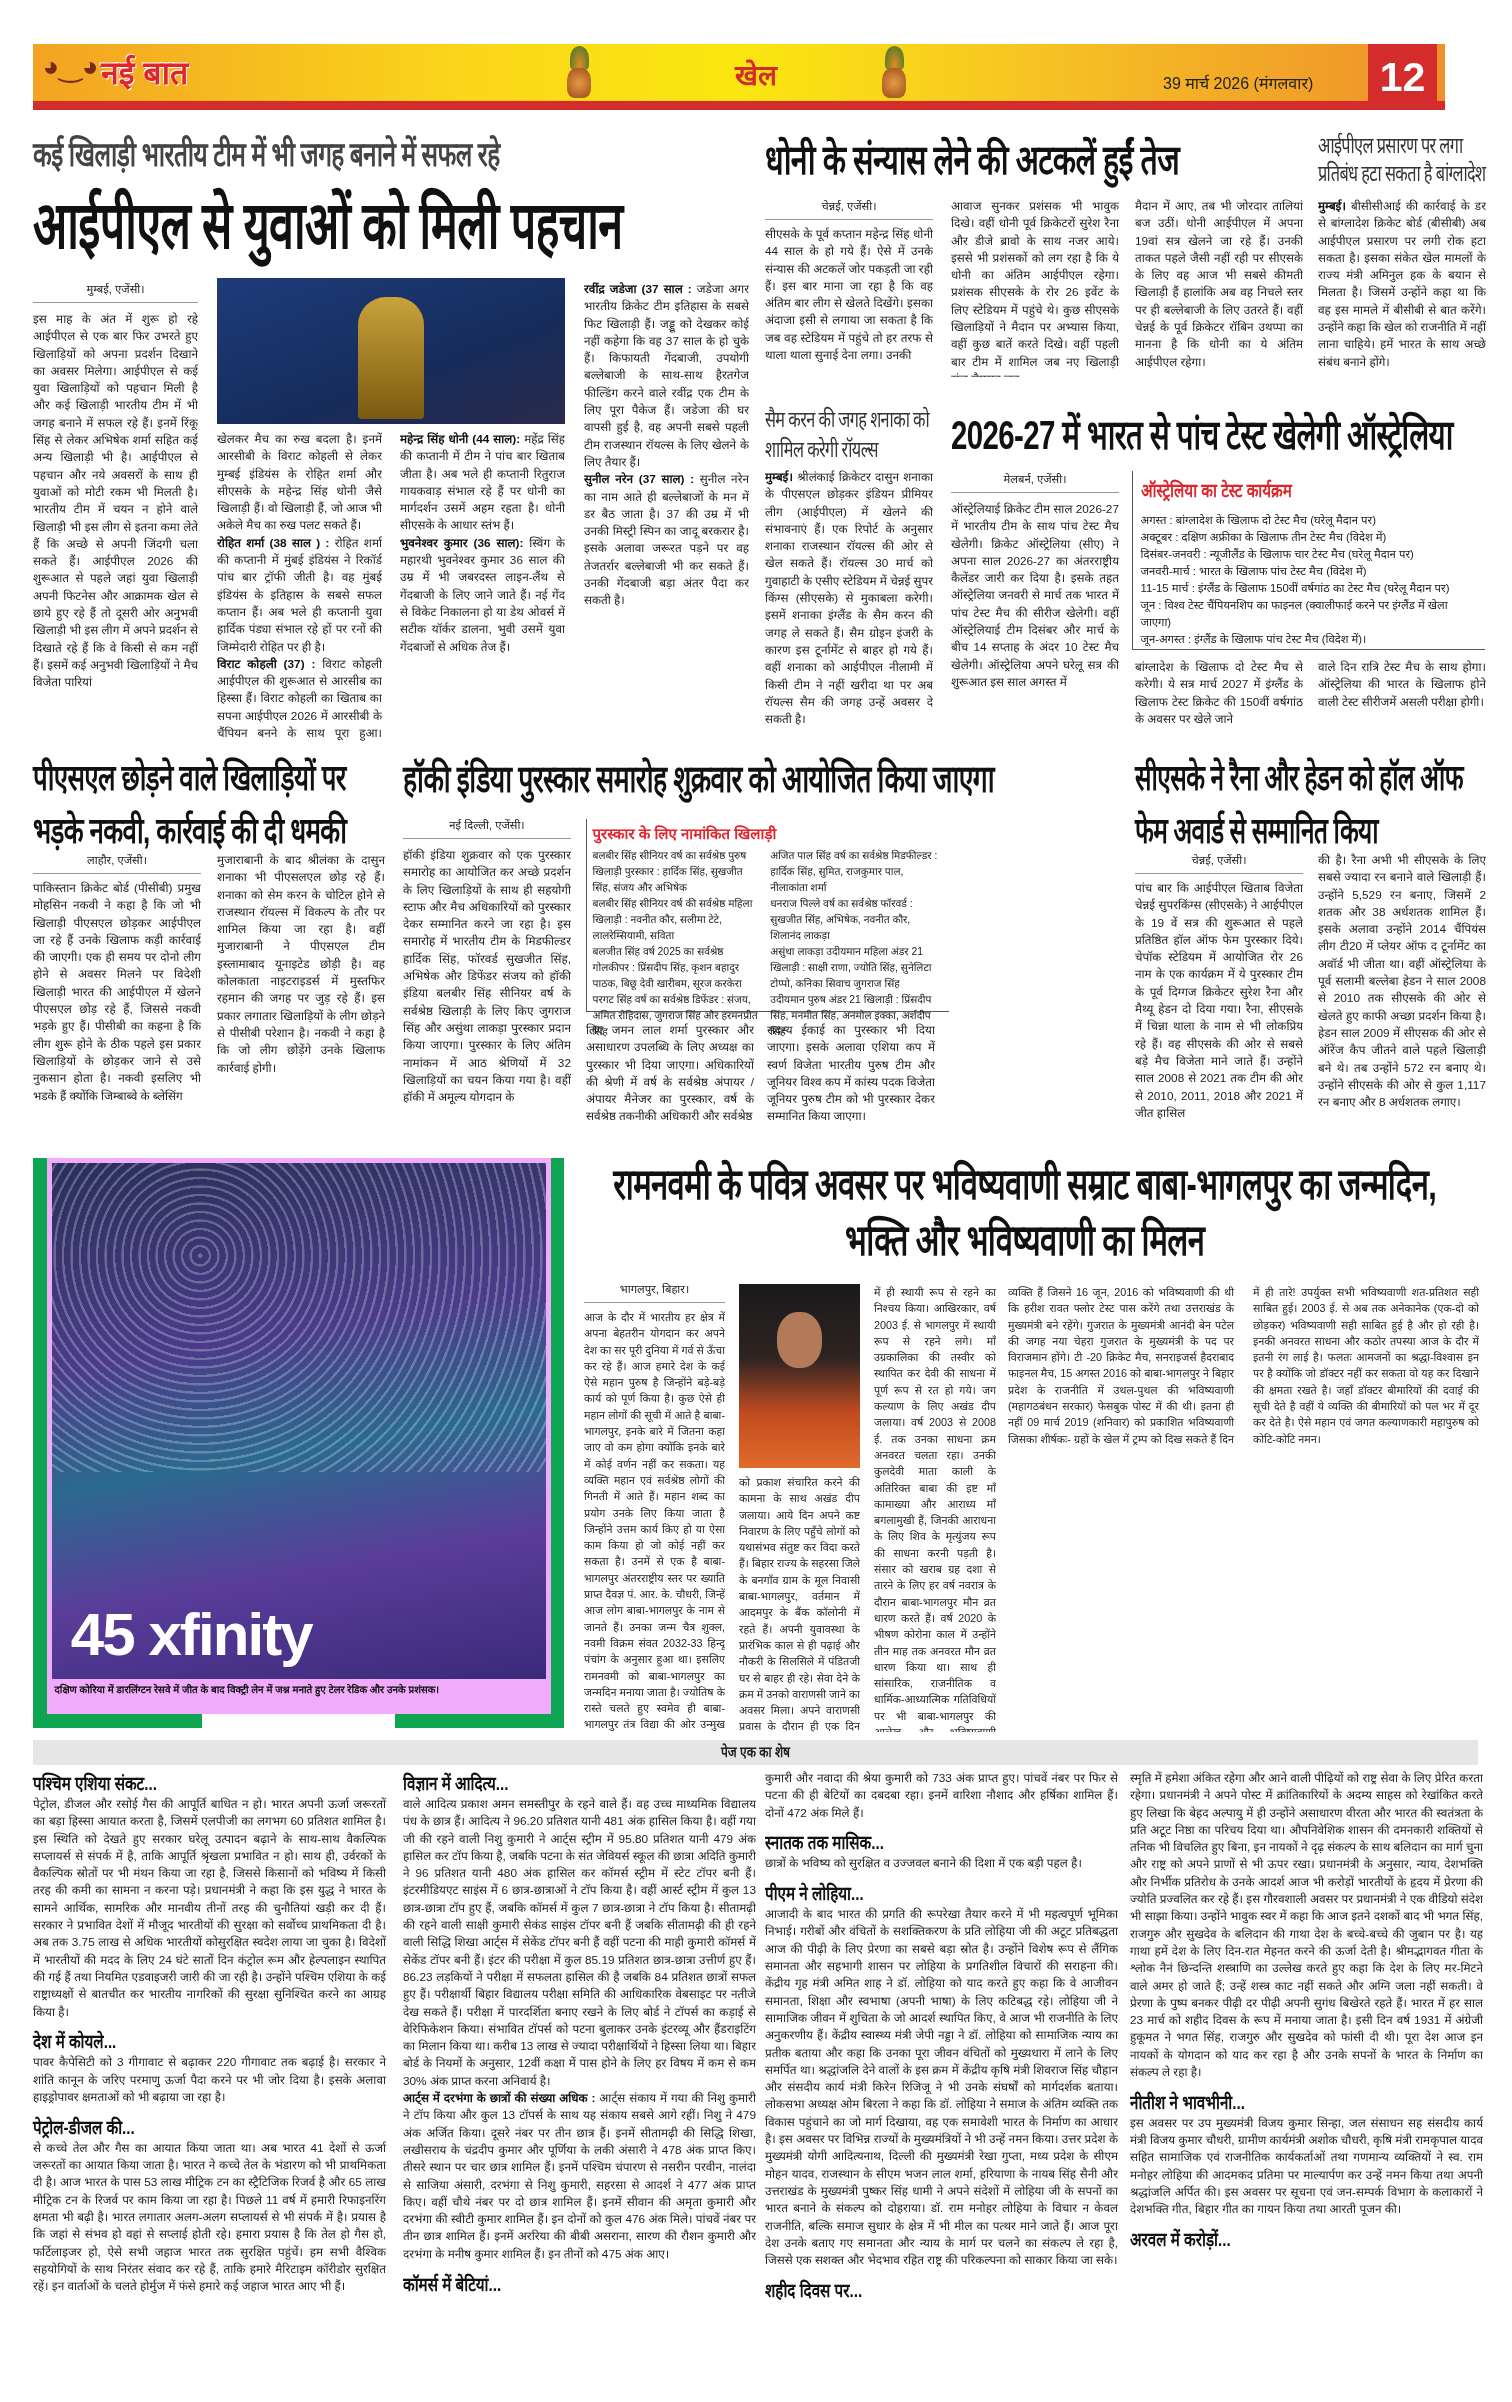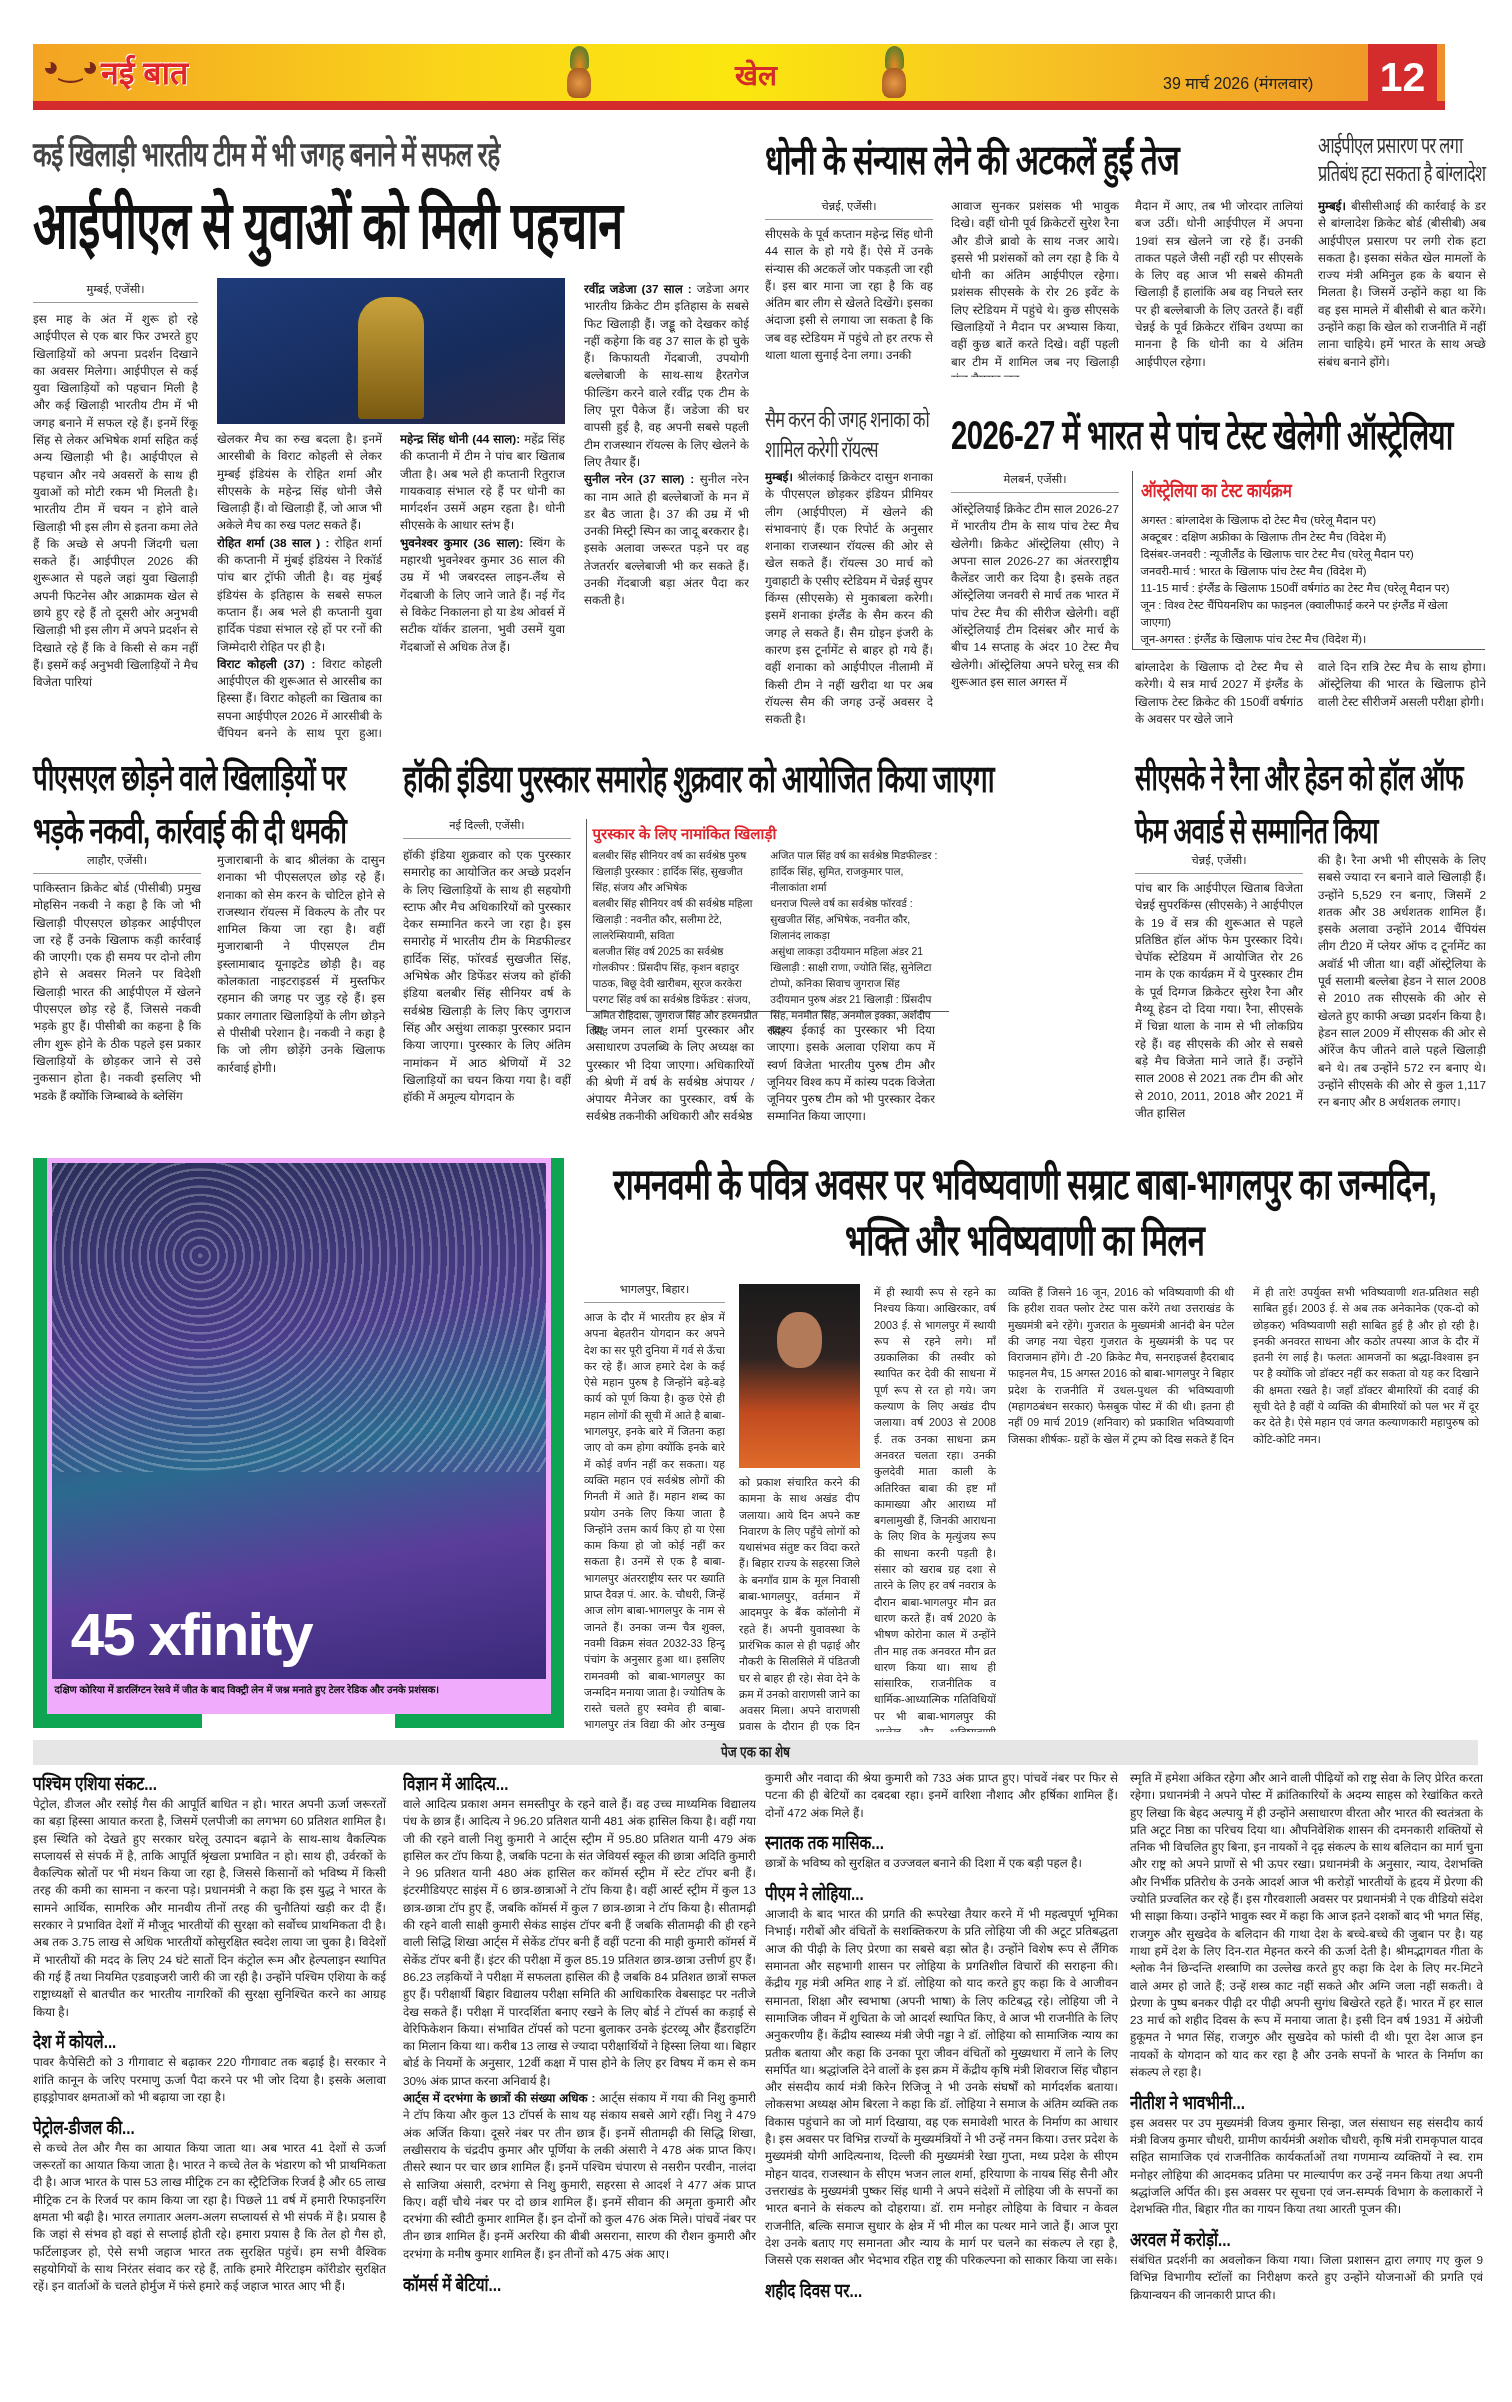--- a/index.html
+++ b/index.html
@@ -176,15 +176,14 @@
   <div class="subhead" style="margin-top:7.5px">पीएम ने लोहिया...</div>
   <div class="col">आजादी के बाद भारत की प्रगति की रूपरेखा तैयार करने में भी महत्वपूर्ण भूमिका निभाई। गरीबों और वंचितों के सशक्तिकरण के प्रति लोहिया जी की अटूट प्रतिबद्धता आज की पीढ़ी के लिए प्रेरणा का सबसे बड़ा स्रोत है। उन्होंने विशेष रूप से लैंगिक समानता और सहभागी शासन पर लोहिया के प्रगतिशील विचारों की सराहना की। केंद्रीय गृह मंत्री अमित शाह ने डॉ. लोहिया को याद करते हुए कहा कि वे आजीवन समानता, शिक्षा और स्वभाषा (अपनी भाषा) के लिए कटिबद्ध रहे। लोहिया जी ने सामाजिक जीवन में शुचिता के जो आदर्श स्थापित किए, वे आज भी राजनीति के लिए अनुकरणीय हैं। केंद्रीय स्वास्थ्य मंत्री जेपी नड्डा ने डॉ. लोहिया को सामाजिक न्याय का प्रतीक बताया और कहा कि उनका पूरा जीवन वंचितों को मुख्यधारा में लाने के लिए समर्पित था। श्रद्धांजलि देने वालों के इस क्रम में केंद्रीय कृषि मंत्री शिवराज सिंह चौहान और संसदीय कार्य मंत्री किरेन रिजिजू ने भी उनके संघर्षों को मार्गदर्शक बताया। लोकसभा अध्यक्ष ओम बिरला ने कहा कि डॉ. लोहिया ने समाज के अंतिम व्यक्ति तक विकास पहुंचाने का जो मार्ग दिखाया, वह एक समावेशी भारत के निर्माण का आधार है। इस अवसर पर विभिन्न राज्यों के मुख्यमंत्रियों ने भी उन्हें नमन किया। उत्तर प्रदेश के मुख्यमंत्री योगी आदित्यनाथ, दिल्ली की मुख्यमंत्री रेखा गुप्ता, मध्य प्रदेश के सीएम मोहन यादव, राजस्थान के सीएम भजन लाल शर्मा, हरियाणा के नायब सिंह सैनी और उत्तराखंड के मुख्यमंत्री पुष्कर सिंह धामी ने अपने संदेशों में लोहिया जी के सपनों का भारत बनाने के संकल्प को दोहराया। डॉ. राम मनोहर लोहिया के विचार न केवल राजनीति, बल्कि समाज सुधार के क्षेत्र में भी मील का पत्थर माने जाते हैं। आज पूरा देश उनके बताए गए समानता और न्याय के मार्ग पर चलने का संकल्प ले रहा है, जिससे एक सशक्त और भेदभाव रहित राष्ट्र की परिकल्पना को साकार किया जा सके।</div>
   <div class="subhead" style="margin-top:7.5px">शहीद दिवस पर...</div>
 </div>
 
 <div class="abs" style="left:1130px;top:1770px;width:353px;height:603px;overflow:hidden">
   <div class="col">स्मृति में हमेशा अंकित रहेगा और आने वाली पीढ़ियों को राष्ट्र सेवा के लिए प्रेरित करता रहेगा। प्रधानमंत्री ने अपने पोस्ट में क्रांतिकारियों के अदम्य साहस को रेखांकित करते हुए लिखा कि बेहद अल्पायु में ही उन्होंने असाधारण वीरता और भारत की स्वतंत्रता के प्रति अटूट निष्ठा का परिचय दिया था। औपनिवेशिक शासन की दमनकारी शक्तियों से तनिक भी विचलित हुए बिना, इन नायकों ने दृढ़ संकल्प के साथ बलिदान का मार्ग चुना और राष्ट्र को अपने प्राणों से भी ऊपर रखा। प्रधानमंत्री के अनुसार, न्याय, देशभक्ति और निर्भीक प्रतिरोध के उनके आदर्श आज भी करोड़ों भारतीयों के हृदय में प्रेरणा की ज्योति प्रज्वलित कर रहे हैं। इस गौरवशाली अवसर पर प्रधानमंत्री ने एक वीडियो संदेश भी साझा किया। उन्होंने भावुक स्वर में कहा कि आज इतने दशकों बाद भी भगत सिंह, राजगुरु और सुखदेव के बलिदान की गाथा देश के बच्चे-बच्चे की जुबान पर है। यह गाथा हमें देश के लिए दिन-रात मेहनत करने की ऊर्जा देती है। श्रीमद्भागवत गीता के श्लोक नैनं छिन्दन्ति शस्त्राणि का उल्लेख करते हुए कहा कि देश के लिए मर-मिटने वाले अमर हो जाते हैं; उन्हें शस्त्र काट नहीं सकते और अग्नि जला नहीं सकती। वे प्रेरणा के पुष्प बनकर पीढ़ी दर पीढ़ी अपनी सुगंध बिखेरते रहते हैं। भारत में हर साल 23 मार्च को शहीद दिवस के रूप में मनाया जाता है। इसी दिन वर्ष 1931 में अंग्रेजी हुकूमत ने भगत सिंह, राजगुरु और सुखदेव को फांसी दी थी। पूरा देश आज इन नायकों के योगदान को याद कर रहा है और उनके सपनों के भारत के निर्माण का संकल्प ले रहा है।</div>
   <div class="subhead" style="margin-top:7.5px">नीतीश ने भावभीनी...</div>
   <div class="col">इस अवसर पर उप मुख्यमंत्री विजय कुमार सिन्हा, जल संसाधन सह संसदीय कार्य मंत्री विजय कुमार चौधरी, ग्रामीण कार्यमंत्री अशोक चौधरी, कृषि मंत्री रामकृपाल यादव सहित सामाजिक एवं राजनीतिक कार्यकर्ताओं तथा गणमान्य व्यक्तियों ने स्व. राम मनोहर लोहिया की आदमकद प्रतिमा पर माल्यार्पण कर उन्हें नमन किया तथा अपनी श्रद्धांजलि अर्पित की। इस अवसर पर सूचना एवं जन-सम्पर्क विभाग के कलाकारों ने देशभक्ति गीत, बिहार गीत का गायन किया तथा आरती पूजन की।</div>
   <div class="subhead" style="margin-top:7.5px">अरवल में करोड़ों...</div>
-  <div class="col">संबंधित प्रदर्शनी का अवलोकन किया गया। जिला प्रशासन द्वारा लगाए गए कुल 9 विभिन्न विभागीय स्टॉलों का निरीक्षण करते हुए उन्होंने योजनाओं की प्रगति एवं क्रियान्वयन की जानकारी प्राप्त की।</div>
 </div>
 
 
 </body></html>

